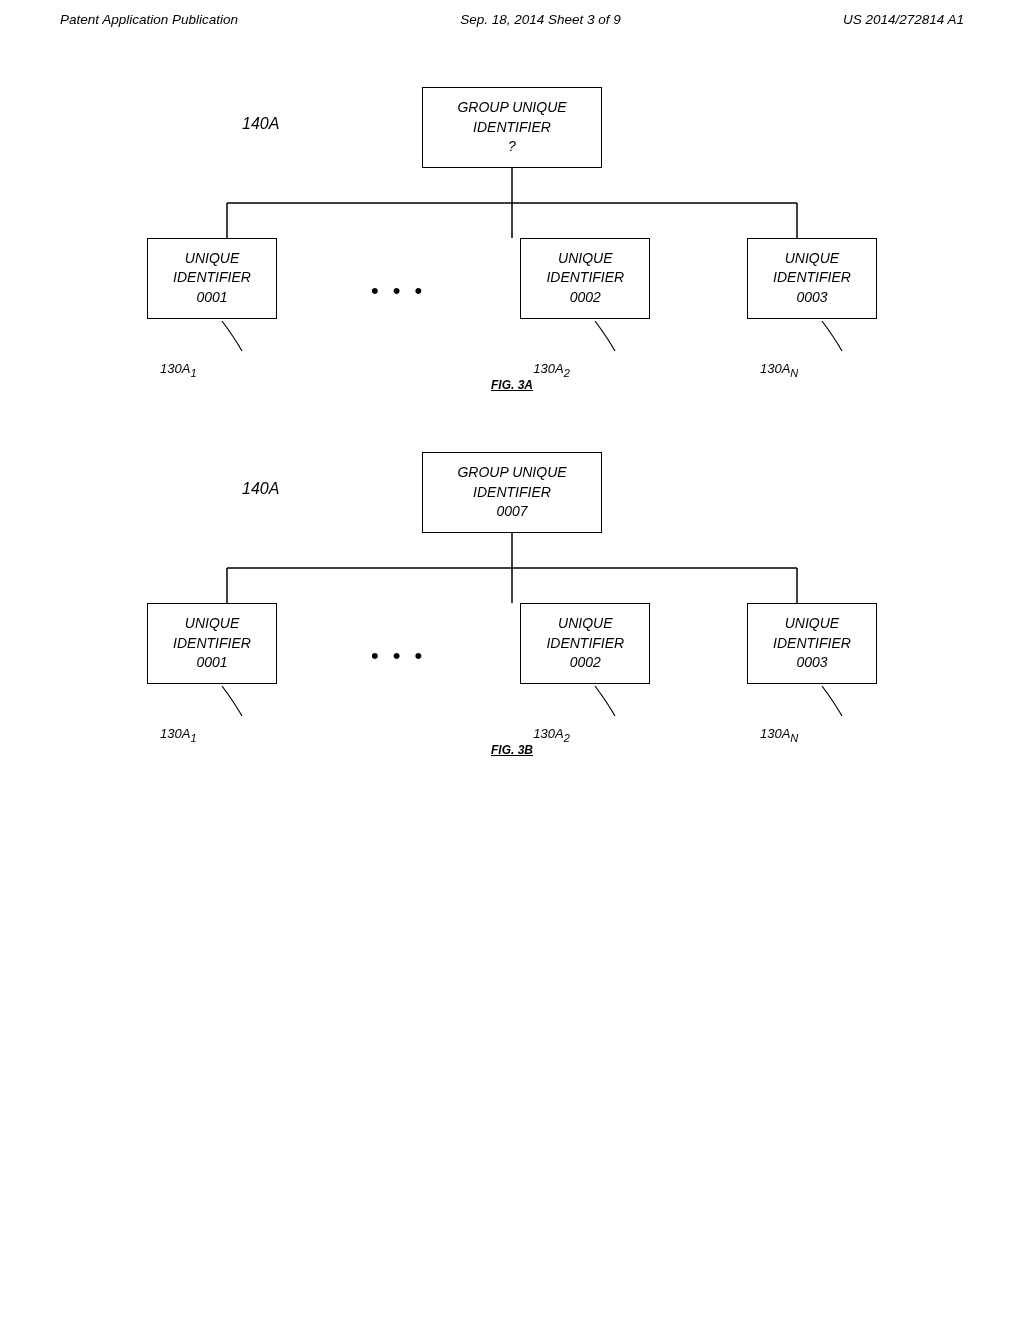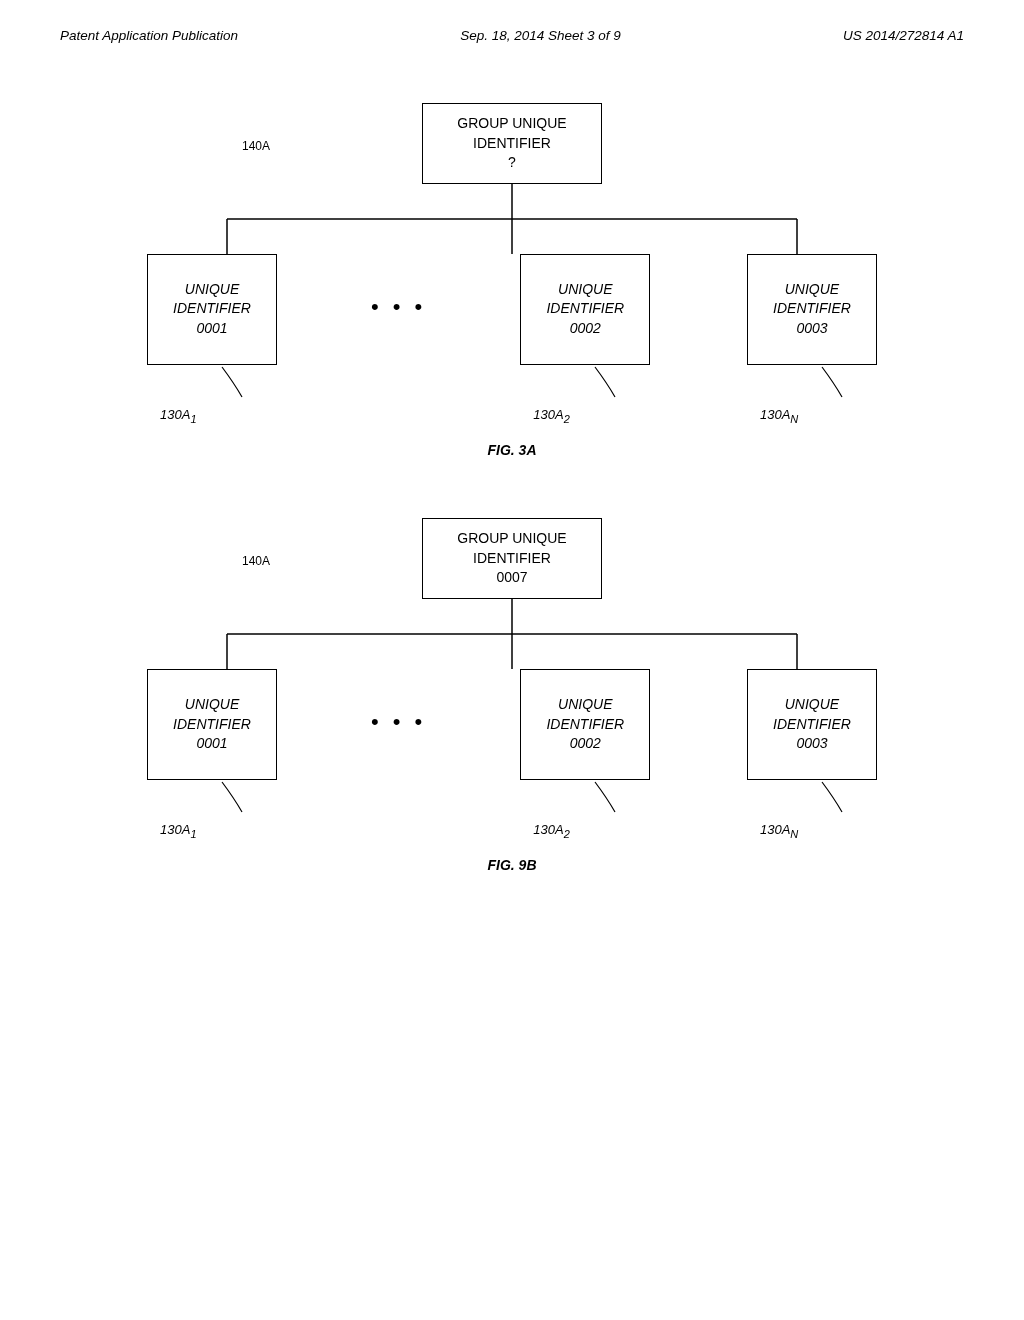--- a/index.html
+++ b/index.html
@@ -11,21 +11,21 @@
       min-height: 1320px;
       position: relative;
       color: #000;
     }
 
     
     .header {
       display: flex;
       justify-content: space-between;
       align-items: center;
-      padding: 28px 60px 0 60px;
+      padding: 12px 60px 0 60px;
       font-size: 13.5px;
       font-style: italic;
     }
 
     
     .diagrams {
       display: flex;
       flex-direction: column;
       align-items: center;
       padding-top: 60px;
@@ -46,28 +46,30 @@
       align-items: center;
       position: relative;
       width: 100%;
       justify-content: center;
       margin-bottom: 0;
     }
 
     .group-label-left {
       position: absolute;
       left: 110px;
-      font-size: 12px;
-      top: 36px;
+      font-style: italic;
+      font-size: 16px;
+      top: 28px;
     }
 
     .group-box {
       border: 1.5px solid #000;
       padding: 10px 34px;
       text-align: center;
+      font-style: italic;
       font-size: 14px;
       line-height: 1.4;
       min-width: 120px;
       background: #fff;
       position: relative;
       z-index: 2;
     }
 
     
     .connector-svg {
@@ -95,21 +97,21 @@
       display: flex;
       flex-direction: column;
       align-items: center;
       justify-content: center;
       width: 80px;
       padding-top: 40px;
     }
 
     .child-box {
       border: 1.5px solid #000;
-      padding: 25px 14px;
+      padding: 10px 14px;
       text-align: center;
       font-style: italic;
       font-size: 14px;
       line-height: 1.4;
       min-width: 130px;
       background: #fff;
     }
 
     .child-label {
       font-style: italic;
@@ -118,23 +120,23 @@
       align-self: flex-start;
       margin-left: 28px;
     }
 
     .child-label sub {
       font-size: 11px;
     }
 
     .fig-caption {
       font-style: italic;
-      font-size: 14px;
+      font-size: 12px;
       font-weight: bold;
-      margin-top: 18px;
+      text-decoration: underline;
     }
 
     .dots {
       font-size: 22px;
       letter-spacing: 4px;
       color: #000;
     }
   </style>
 </head>
 <body>
@@ -285,16 +287,16 @@
         <svg width="100" height="36" viewBox="0 0 100 36">
           <path d="M 60 2 Q 72 18 80 32" stroke="#000" stroke-width="1.2" fill="none"></path>
         </svg>
         <span class="child-label">
           <span>130A</span><sub>N</sub>
         </span>
       </div>
 
     </div>
 
-    <div class="fig-caption">FIG. 9B</div>
+    <div class="fig-caption">FIG. 3B</div>
   </div>
 
 </div>
 
 </body></html>

